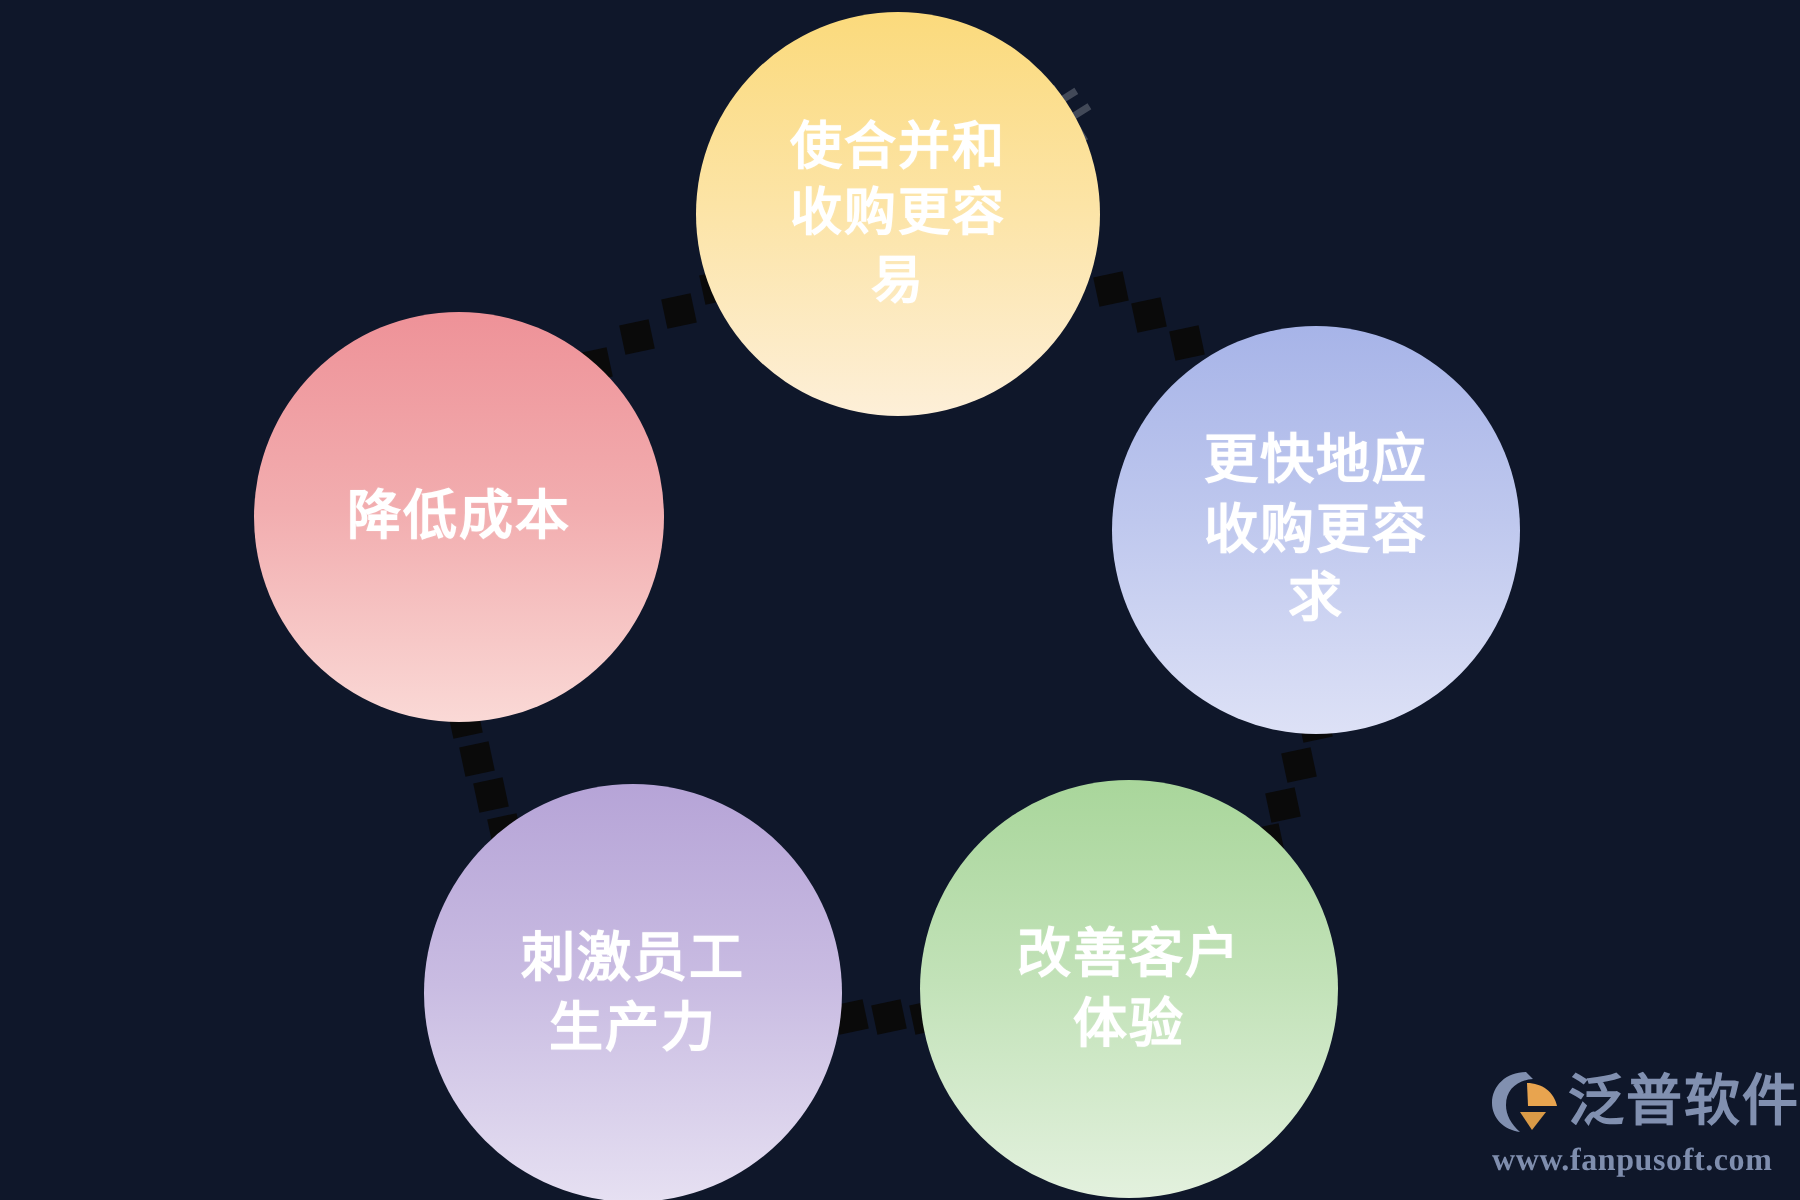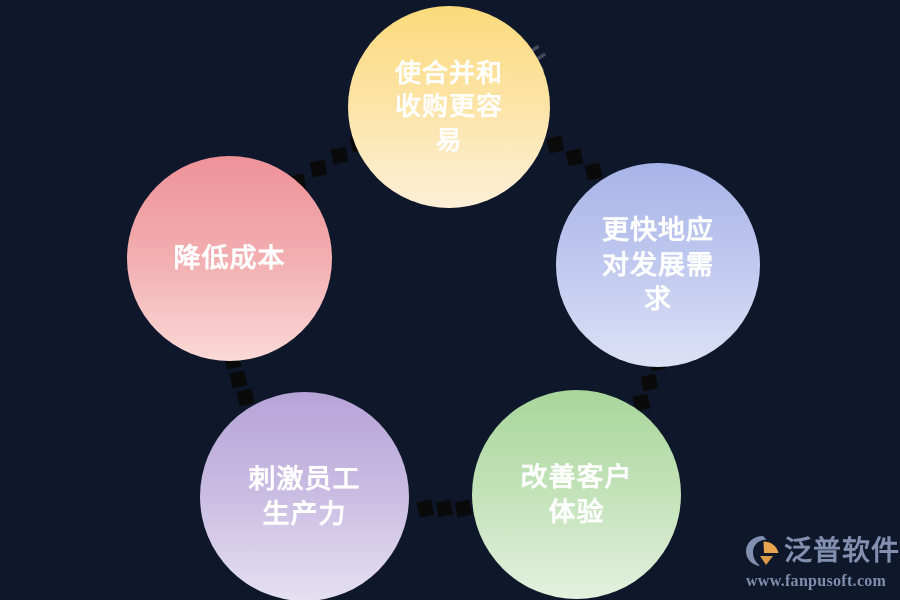--- a/index.html
+++ b/index.html
@@ -94,27 +94,27 @@
   }
   #node-merger .node-label { font-size: 26px; }
 
   #node-growth {
     left: 556px; top: 163px;
     width: 204px; height: 204px;
     background: linear-gradient(to bottom, #A7B4E8 0%, #BFC8EE 48%, #DDE1F6 100%);
   }
 
   #node-customer {
-    left: 472px; top: 390px;
+    left: 460px; top: 390px;
     width: 209px; height: 209px;
     background: linear-gradient(to bottom, #A9D69B 0%, #C2E2B8 48%, #E3F1DE 100%);
   }
 
   #node-productivity {
-    left: 200px; top: 392px;
+    left: 212px; top: 392px;
     width: 209px; height: 209px;
     background: linear-gradient(to bottom, #B6A4D7 0%, #C9BCE2 48%, #E6E0F2 100%);
     font-family: Liberation Serif, serif;
   }
 
   #node-cost {
     left: 127px; top: 156px;
     width: 205px; height: 205px;
     background: linear-gradient(to bottom, #EE9298 0%, #F2ADAF 48%, #FAD9D6 100%);
     text-align: center;
@@ -226,21 +226,21 @@
   </div>
 
   <div class="node" id="node-merger">
     <span class="node-label">使合并和
 收购更容
 易</span>
   </div>
 
   <div class="node" id="node-growth">
     <span class="node-label">更快地应
-对发展需
+收购更容
 求</span>
   </div>
 
   <div class="node" id="node-customer">
     <span class="node-label">改善客户
 体验</span>
   </div>
 
   <div class="node" id="node-productivity">
     <span class="node-label">刺激员工

